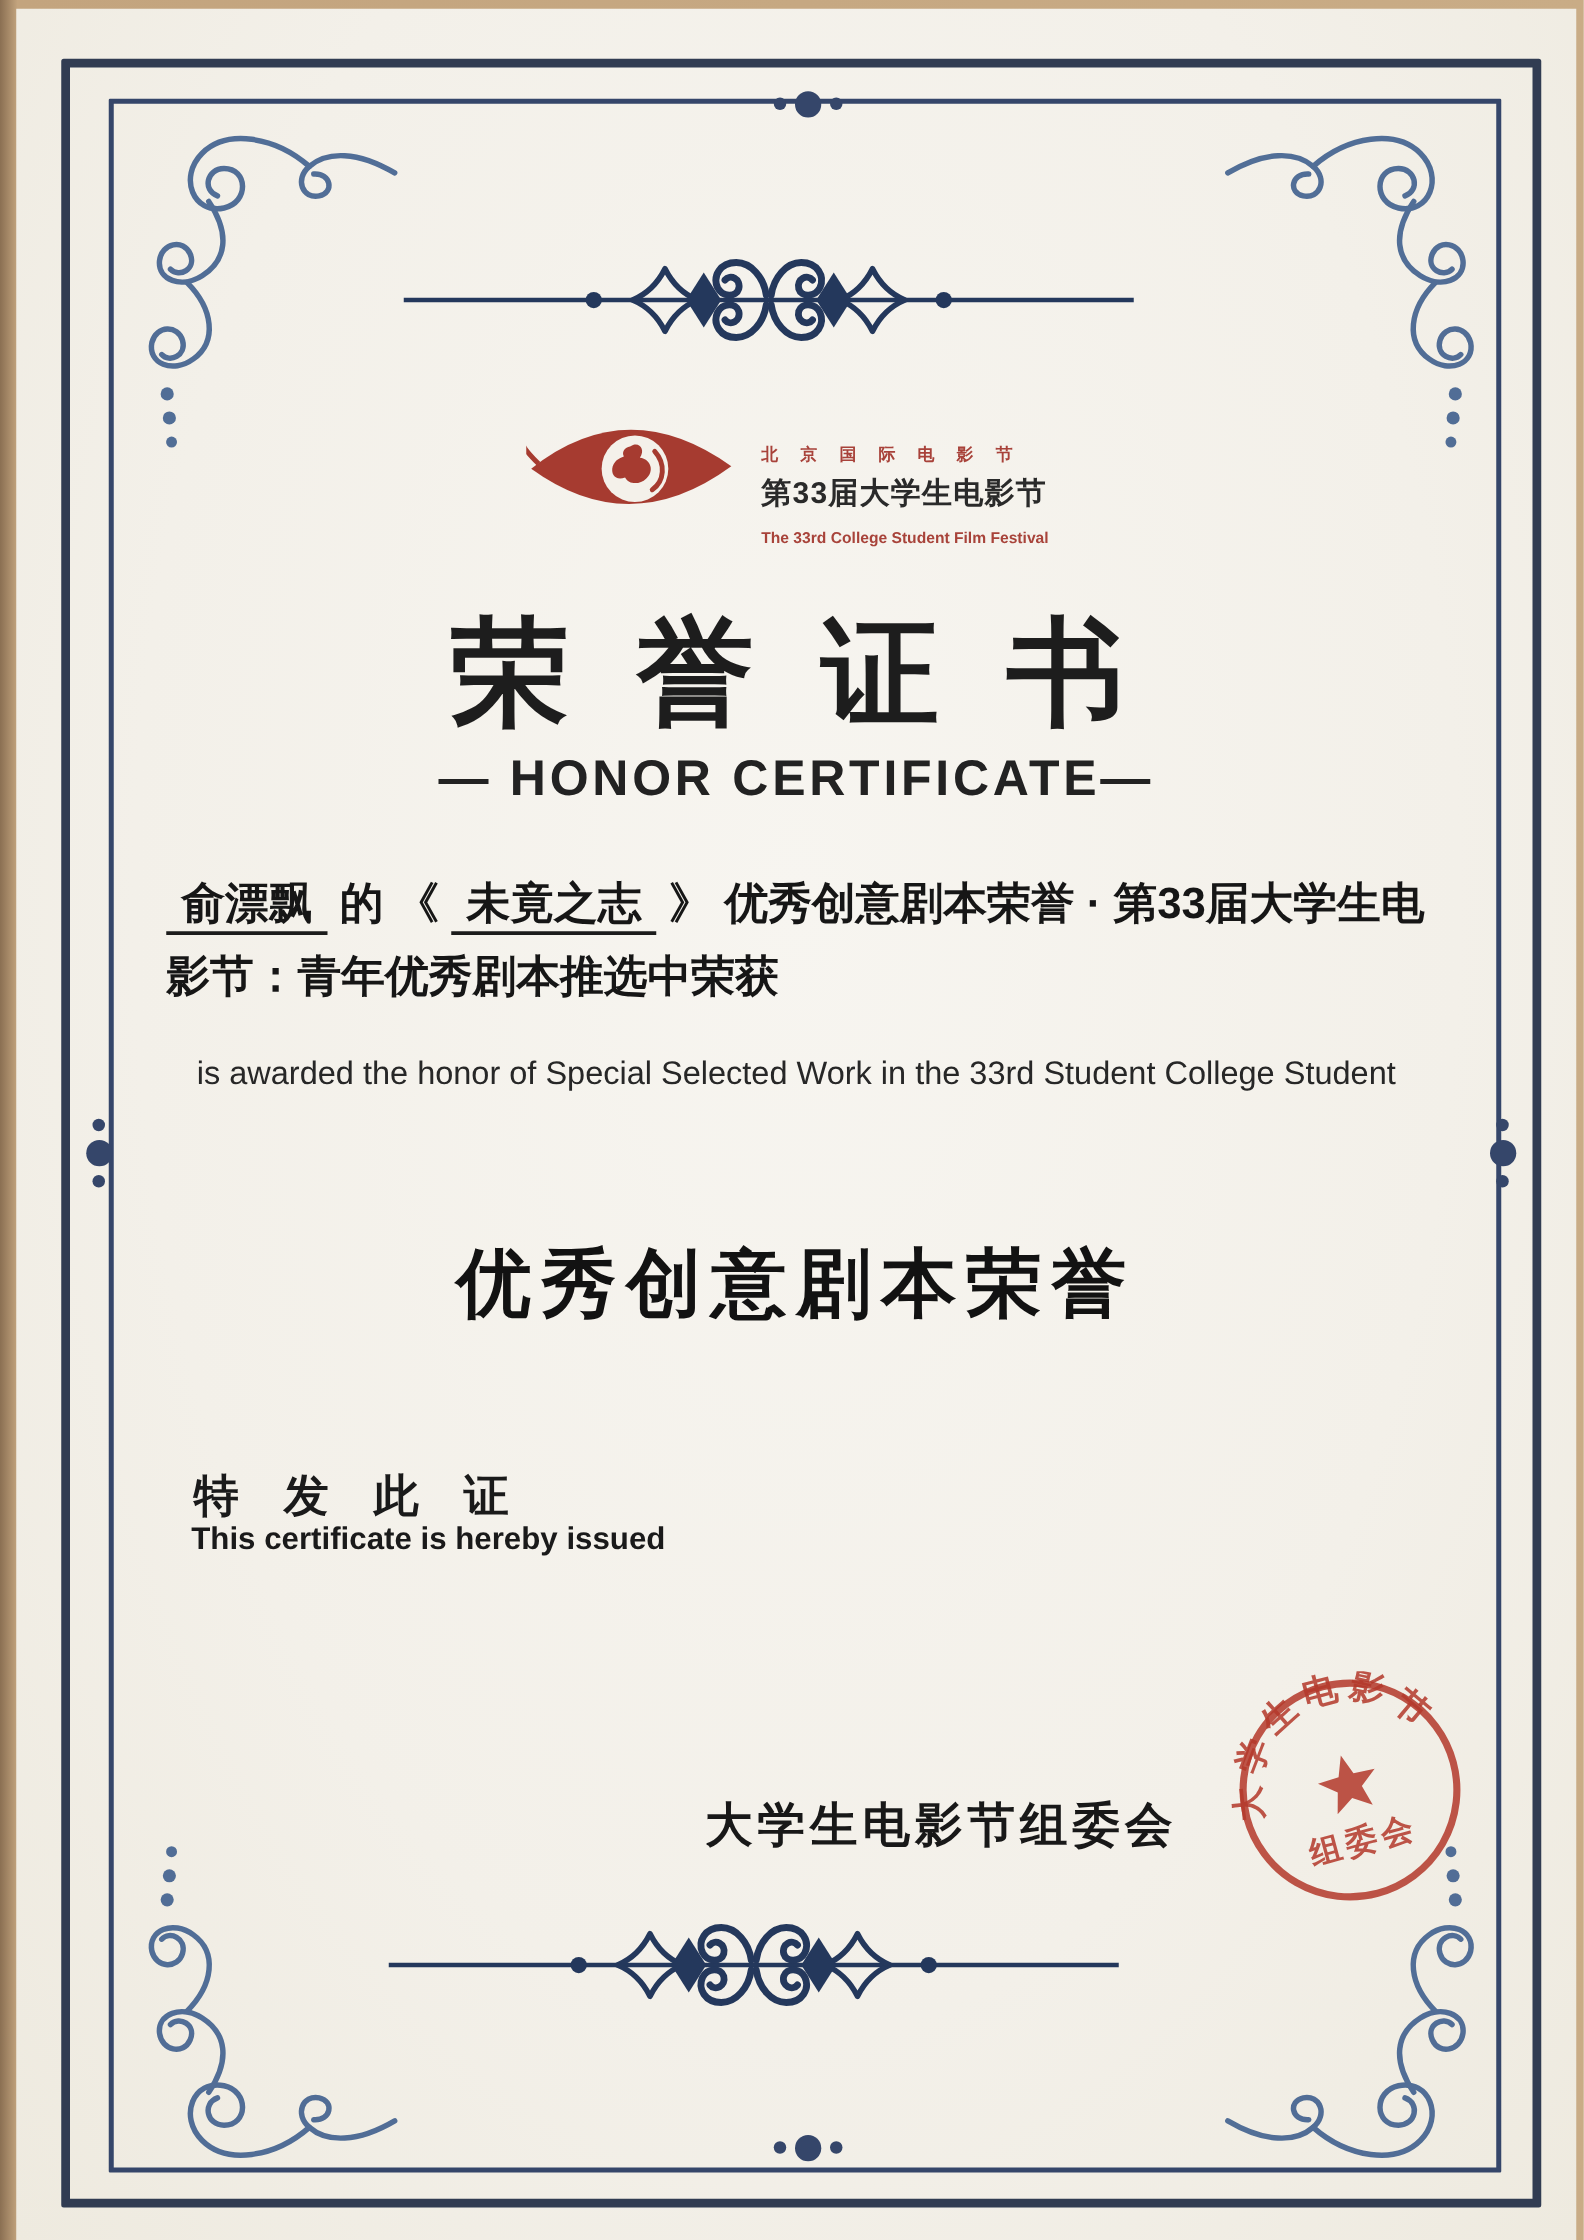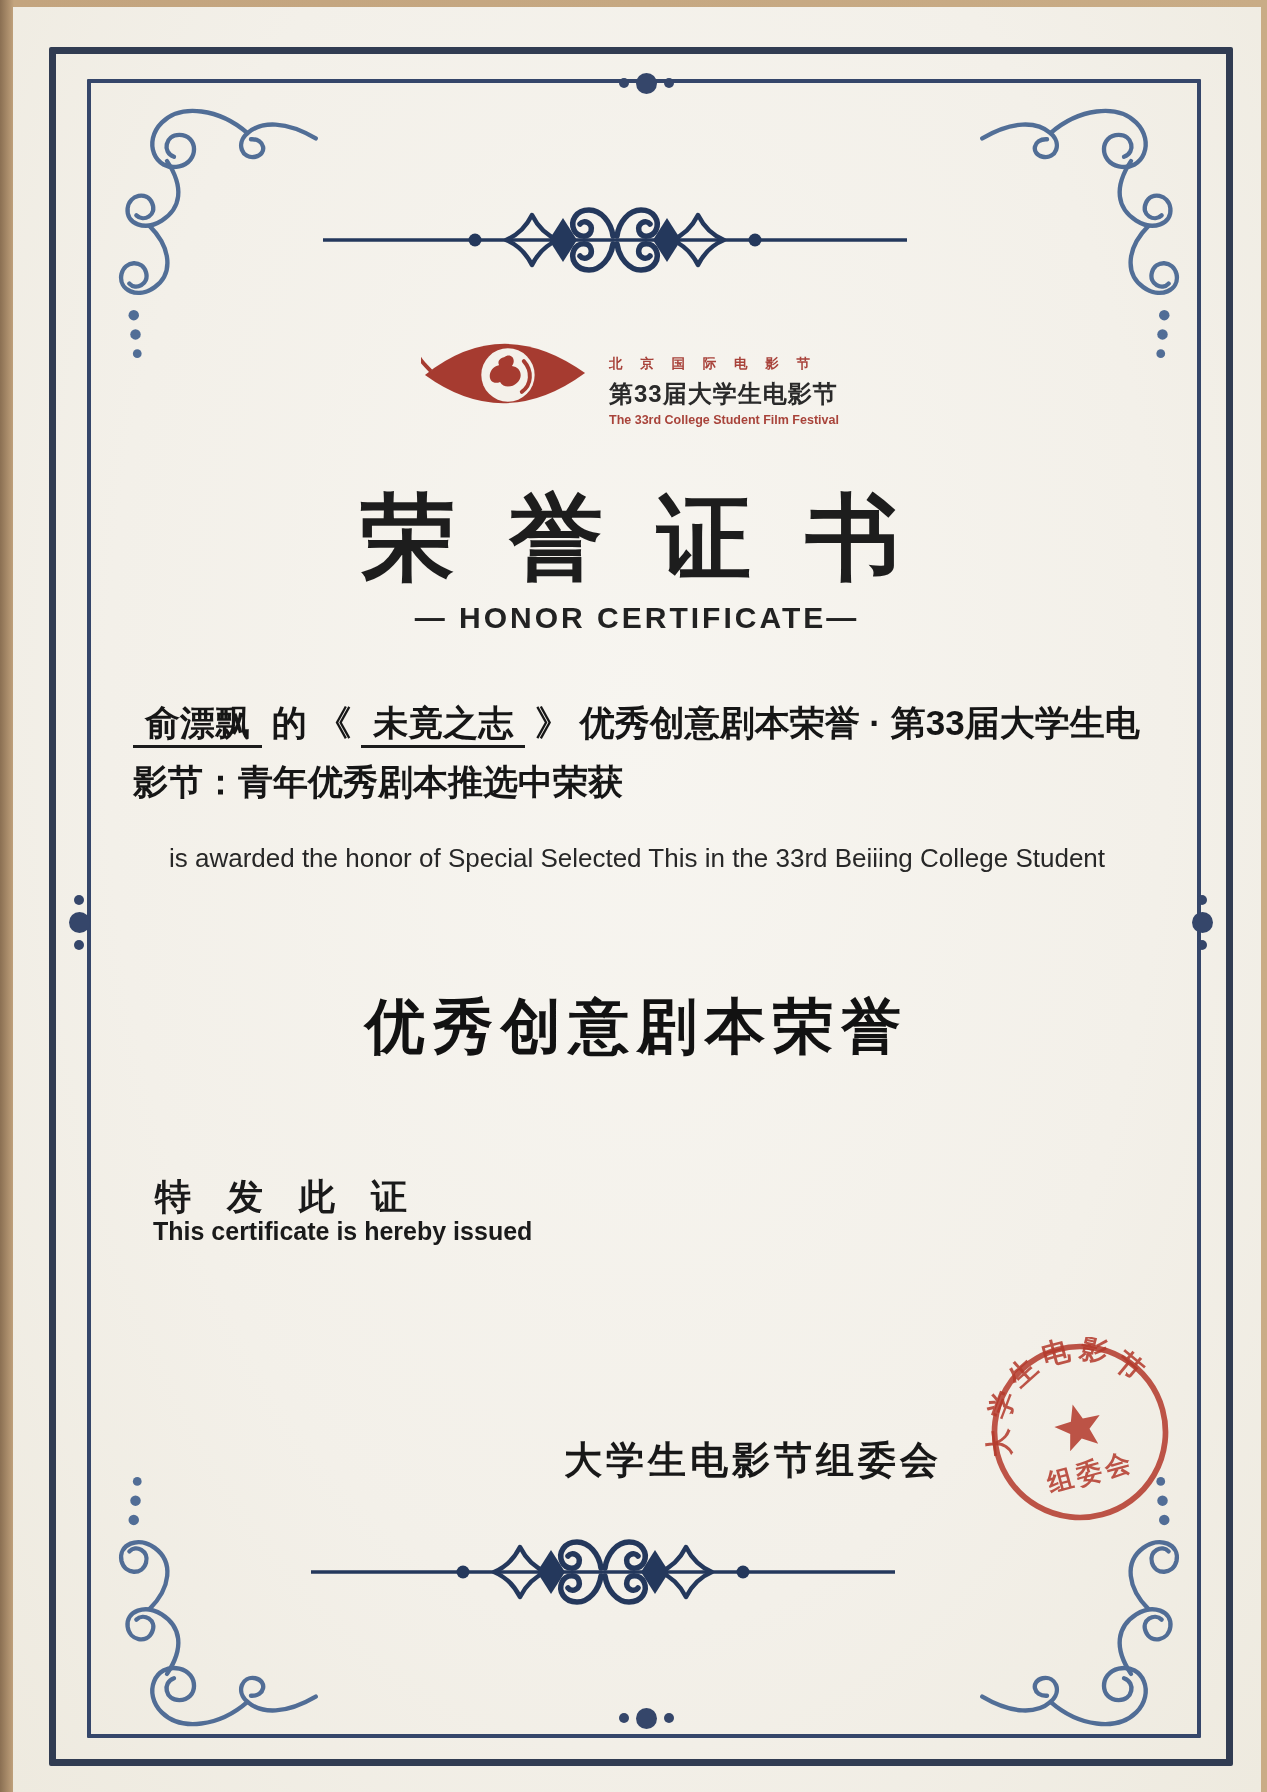--- a/index.html
+++ b/index.html
@@ -25,29 +25,29 @@
   .bead{display:flex;align-items:center;justify-content:center;}
   .bead.h{flex-direction:row;gap:7px;}
   .bead.v{flex-direction:column;gap:7px;}
   .bead i{display:block;border-radius:50%;background:#35466a;}
   .bead .s{width:10px;height:10px;}
   .bead .b{width:21px;height:21px;}
 
   .logo-text{left:596px;top:348px;width:260px;}
   .logo-cn-small{font-size:13.5px;font-weight:700;letter-spacing:7px;color:#a8423a;}
   .logo-cn-main{font-size:24px;font-weight:800;color:#2a2a2a;margin-top:5px;letter-spacing:1px;}
-  .logo-en{font-size:12.5px;font-weight:700;color:#a8433a;margin-top:3px;}
+  .logo-en{font-size:12.5px;font-weight:700;color:#a8433a;margin-top:13px;}
 
   .title-cn{
     left:0;top:468px;width:100%;text-align:center;
     font-size:94px;font-weight:900;color:#1d1d1d;letter-spacing:14px;
   }
   .title-en{
     left:0;top:594px;width:100%;text-align:center;
-    font-size:30px;font-weight:700;color:#222;letter-spacing:3px;
+    font-size:40px;font-weight:700;color:#222;letter-spacing:3px;
   }
 
   .body-cn{
     left:120px;top:686px;width:1035px;
     font-size:35px;font-weight:700;color:#161616;line-height:59px;
   }
   .uline{border-bottom:3px solid #1c1c1c;padding:0 12px 3px 12px;}
 
   .body-en{
     left:0;top:834px;width:100%;text-align:center;
@@ -181,21 +181,21 @@
 
   <div class="abs title-cn">荣 誉 证 书</div>
   <div class="abs title-en">— HONOR CERTIFICATE—</div>
 
   <div class="abs body-cn">
     <span class="uline">俞漂飘</span><span> 的 《 </span><span class="uline">未竟之志</span><span> 》 优秀创意剧本荣誉 · 第33届大学生电</span>
     <div>影节：青年优秀剧本推选中荣获</div>
   </div>
 
   <div class="abs body-en">
-    <div>is awarded the honor of Special Selected This in the 33rd Beiiing College Student</div>
+    <div>is awarded the honor of Special Selected Work in the 33rd Student College Student</div>
   </div>
 
   <div class="abs award">优秀创意剧本荣誉</div>
 
   <div class="abs issue-cn">特 发 此 证</div>
   <div class="abs org">大学生电影节组委会</div>
 
   <div class="abs issue-en">This certificate is hereby issued</div>
 
   <svg class="abs" style="left:972px;top:1330px;" width="190" height="190" viewBox="0 0 200 200">

